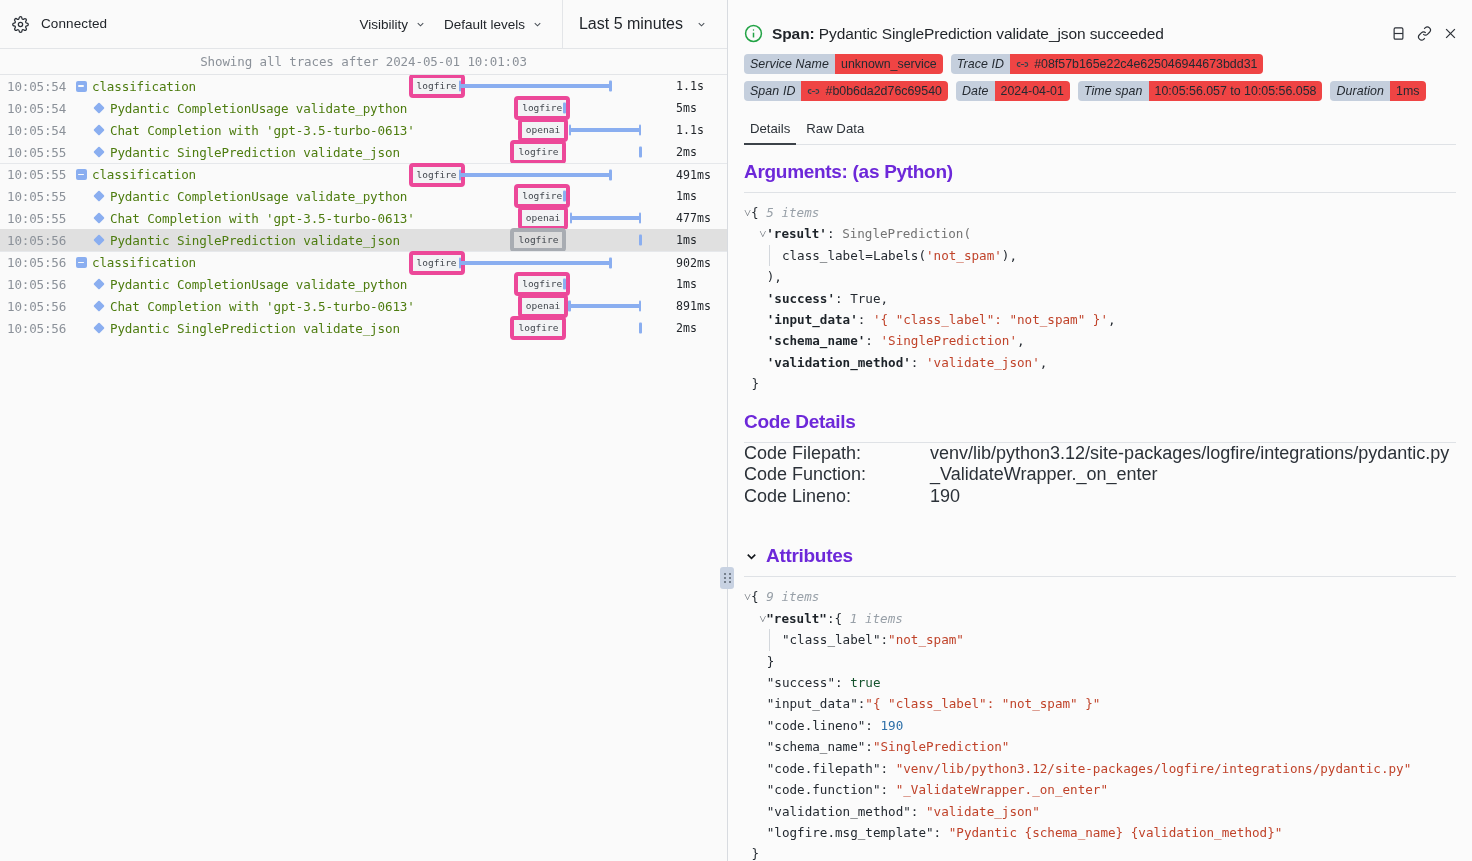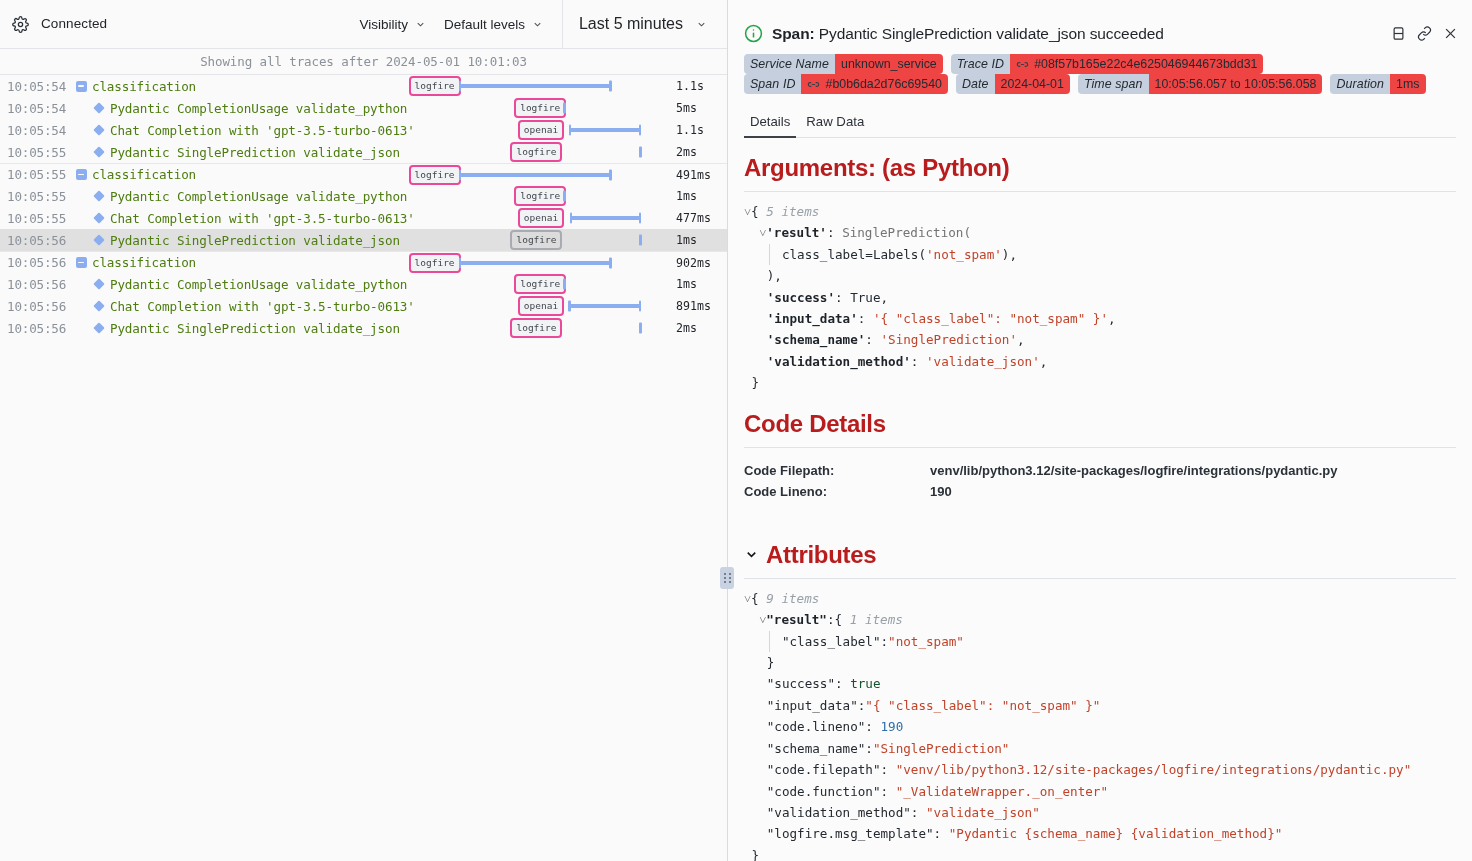--- a/index.html
+++ b/index.html
@@ -87,21 +87,21 @@
     flex: 1 1 auto; white-space: nowrap; overflow: hidden;
     color: #4d7c0f; letter-spacing: -0.15px;
     mask-image: linear-gradient(90deg, #000 calc(100% - 14px), transparent 100%);
     -webkit-mask-image: linear-gradient(90deg, #000 calc(100% - 14px), transparent 100%);
   }
   .r-tagwrap { width: 48px; flex: 0 0 48px; display: flex; align-items: center; }
   .tag {
     font-family: "DejaVu Sans Mono", monospace;
     font-size: 9.5px; line-height: 1;
     padding: 3px 4px 3.5px;
-    border: 2px solid #ec4899;
+    border: 4px solid #ec4899;
     border-radius: 4px; color: #41464d;
     background: #f2f3f5;
   }
   .row.selected .tag { background: #dcdcdc; border-color: #a8acb2; }
   .r-bararea {
     flex: 1 1 auto; position: relative; height: 22px;
     min-width: 0;
   }
   .bar {
     position: absolute; top: 50%; transform: translateY(-50%);
@@ -142,21 +142,21 @@
   .span-head {
     padding: 24px 14px 0 16px;
   }
   .span-title-row { display: flex; align-items: center; gap: 9px; }
   .info-icon { width: 19px; height: 19px; flex: 0 0 19px; display: block; }
   .span-title { font-size: 15.5px; color: #1f2328; letter-spacing: -.1px; }
   .span-title b { font-weight: 700; }
   .head-actions { margin-left: auto; display: flex; align-items: center; gap: 11px; }
   .hi { width: 15px; height: 15px; display: block; color: #2c3138; cursor: pointer; }
 
-  .pill-rows { margin-top: 11px; display: flex; flex-direction: column; }
+  .pill-rows { margin-top: 11px; display: flex; flex-direction: column; gap: 7px; }
   .pill-line { display: flex; gap: 8px; flex-wrap: nowrap; }
   .pill {
     display: flex; align-items: stretch; height: 20px;
     border-radius: 4px; overflow: hidden; font-size: 12.4px;
     white-space: nowrap;
   }
   .pill .k {
     background: #c5cfdd; color: #242a31;
     padding: 0 6px; display: flex; align-items: center;
     font-style: italic; letter-spacing: .1px;
@@ -178,21 +178,21 @@
     border-bottom: 2px solid transparent;
     margin-bottom: -1px;
   }
   .tab.active { border-bottom-color: #3c4249; }
 
   .rcontent {
     flex: 1 1 auto; overflow: hidden;
     padding: 0 16px 0 16px;
   }
   .sec-title {
-    font-size: 24px; font-weight: 700; color: #b91c1c;
+    font-size: 19px; font-weight: 700; color: #6d28d9;
     letter-spacing: -.3px; margin-top: 16px;
   }
   .sec-title.attr { display: flex; align-items: center; gap: 7px; }
   .sec-rule { height: 1px; background: #dfe2e6; margin-top: 9px; }
 
   .code-block {
     font-family: "DejaVu Sans Mono", monospace;
     font-size: 12.6px; line-height: 21.4px;
     margin-top: 9px; color: #242a31;
     white-space: pre;
@@ -204,21 +204,21 @@
   .cn { color: #2d6fa8; }          
   .cclass { color: #737373; }
   .chevg { color: #6a7078; }
   .plain { color: #242a31; }
   .bold-key { font-weight: 700; color: #1d2329; }
   .guide {
     position: absolute; left: 25px; top: 0; bottom: 0;
     width: 1px; background: #d3d7dc;
   }
 
-  .kv-table { margin-top: 12px; font-size: 13px; line-height: 21.6px; font-weight: bold; }
+  .kv-table { font-size: 18px; line-height: 21.6px; }
   .kv-row { display: flex; }
   .kv-k { width: 186px; flex: 0 0 186px; color: #2b3138; }
   .kv-v { color: #2b3138; }
 
   .gap-22 { height: 22px; }
 </style>
 </head>
 <body>
 
 <div class="app">
@@ -573,20 +573,24 @@
       <div class="code-block" id="args-code"><span class="ln"><span></span><span class="chevg">˅</span><span class="plain">{ </span><span class="ci">5 items</span></span><span class="ln"><span>  </span><span class="chevg">˅</span><span class="bold-key">'result'</span><span class="plain">: </span><span class="cclass">SinglePrediction(</span></span><span class="ln"><span class="guide"></span><span>    </span><span class="chevg"> </span><span class="plain">class_label=Labels(</span><span class="cs">'not_spam'</span><span class="plain">),</span></span><span class="ln"><span>  </span><span class="chevg"> </span><span class="plain">),</span></span><span class="ln"><span>  </span><span class="chevg"> </span><span class="bold-key">'success'</span><span class="plain">: True,</span></span><span class="ln"><span>  </span><span class="chevg"> </span><span class="bold-key">'input_data'</span><span class="plain">: </span><span class="cs">'{ "class_label": "not_spam" }'</span><span class="plain">,</span></span><span class="ln"><span>  </span><span class="chevg"> </span><span class="bold-key">'schema_name'</span><span class="plain">: </span><span class="cs">'SinglePrediction'</span><span class="plain">,</span></span><span class="ln"><span>  </span><span class="chevg"> </span><span class="bold-key">'validation_method'</span><span class="plain">: </span><span class="cs">'validate_json'</span><span class="plain">,</span></span><span class="ln"><span></span><span class="chevg"> </span><span class="plain">}</span></span></div>
 
       <div class="sec-title">Code Details</div>
       <div class="sec-rule"></div>
       <div class="kv-table" id="code-details">
           <div class="kv-row">
             <div class="kv-k">Code Filepath:</div>
             <div class="kv-v">venv/lib/python3.12/site-packages/logfire/integrations/pydantic.py</div>
           </div>
           <div class="kv-row">
+            <div class="kv-k">Code Function:</div>
+            <div class="kv-v">_ValidateWrapper._on_enter</div>
+          </div>
+          <div class="kv-row">
             <div class="kv-k">Code Lineno:</div>
             <div class="kv-v">190</div>
           </div>
         </div>
 
       <div class="gap-22"></div>
 
       <div class="sec-title attr">
         <svg class="chev" style="width:15px;height:15px;color:#14181d" viewBox="0 0 24 24" fill="none" stroke="currentColor" stroke-width="2.6">
             <polyline points="6 9 12 15 18 9"></polyline>

